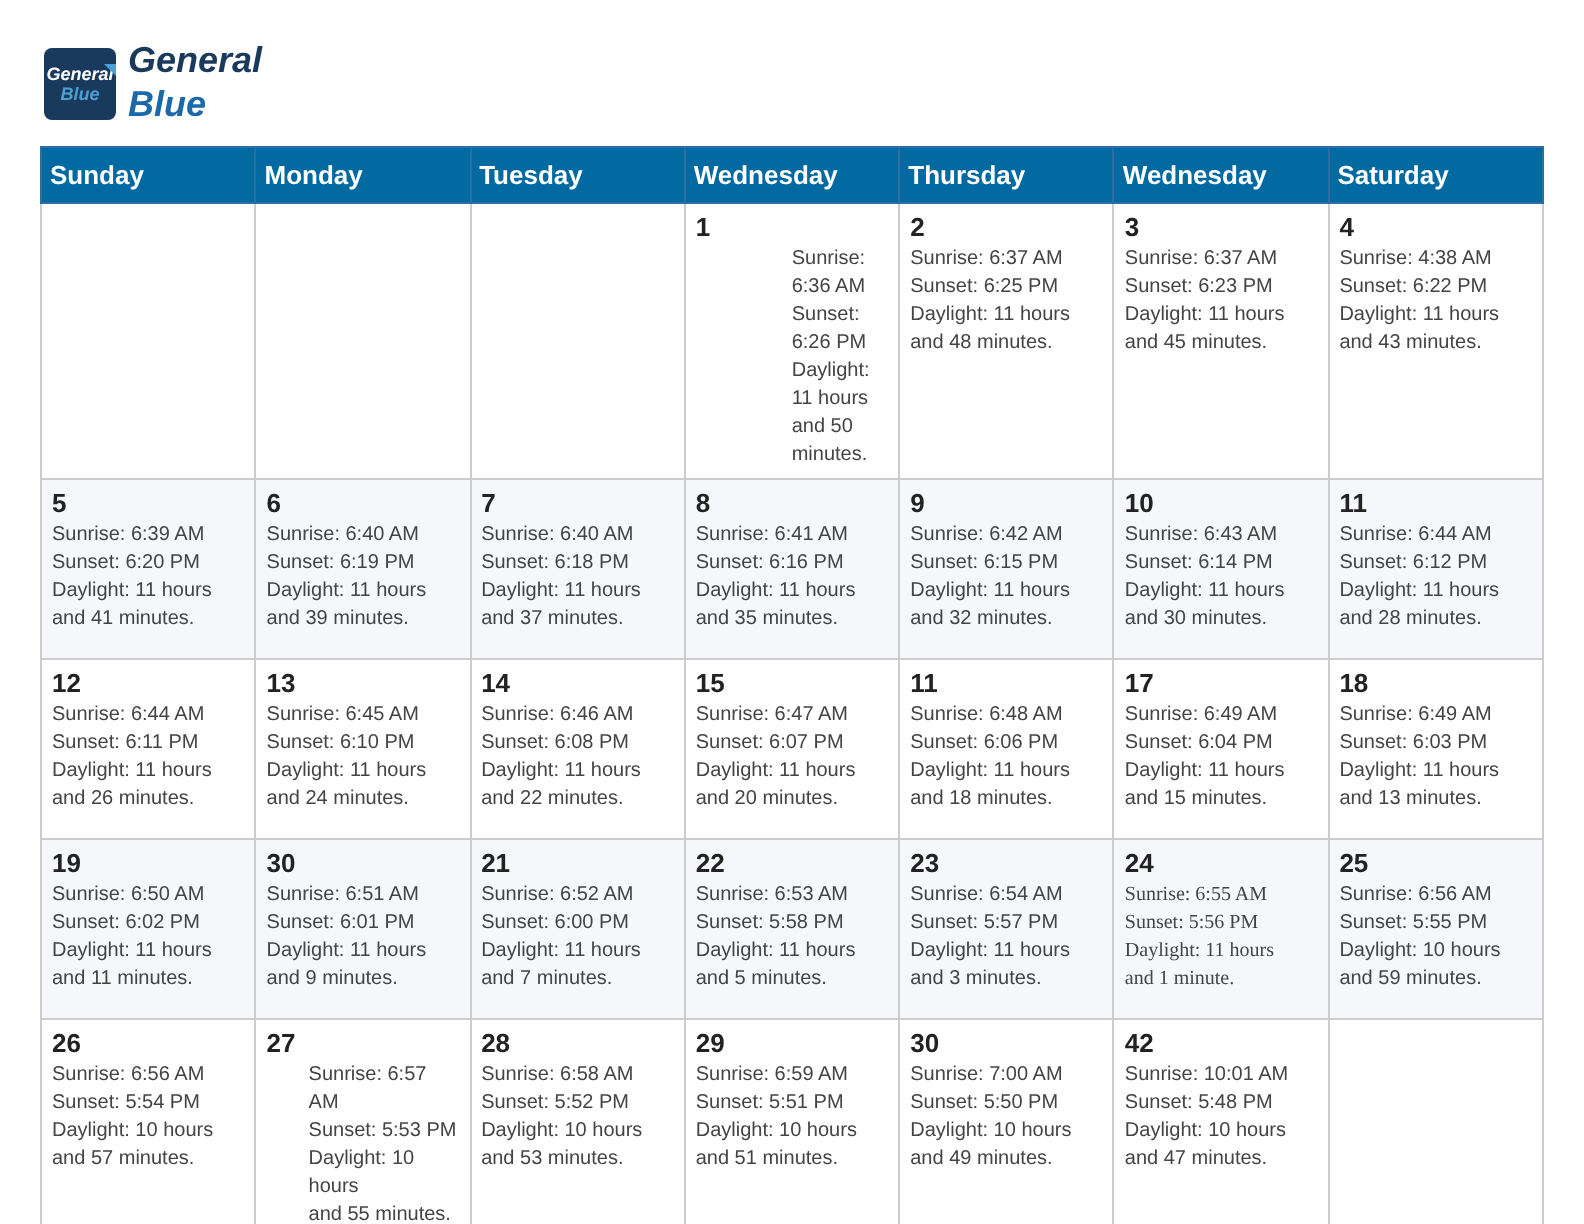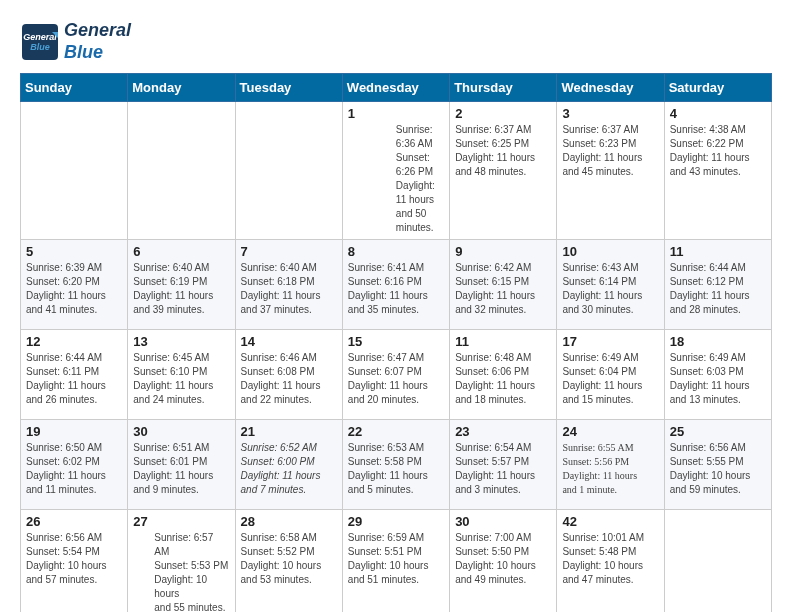--- a/index.html
+++ b/index.html
@@ -265,21 +265,21 @@
         </td>
         <td>
           <span class="day-num">30</span>
           <div class="day-info" style="white-space: pre-line;">Sunrise: 6:51 AM
 Sunset: 6:01 PM
 Daylight: 11 hours
 and 9 minutes.</div>
         </td>
         <td>
           <span class="day-num">21</span>
-          <div class="day-info" style="white-space: pre-line; font-style: italic;">Sunrise: 6:52 AM
+          <div class="day-info" style="white-space: pre-line;">Sunrise: 6:52 AM
 Sunset: 6:00 PM
 Daylight: 11 hours
 and 7 minutes.</div>
         </td>
         <td>
           <span class="day-num">22</span>
           <div class="day-info" style="white-space: pre-line;">Sunrise: 6:53 AM
 Sunset: 5:58 PM
 Daylight: 11 hours
 and 5 minutes.</div>

